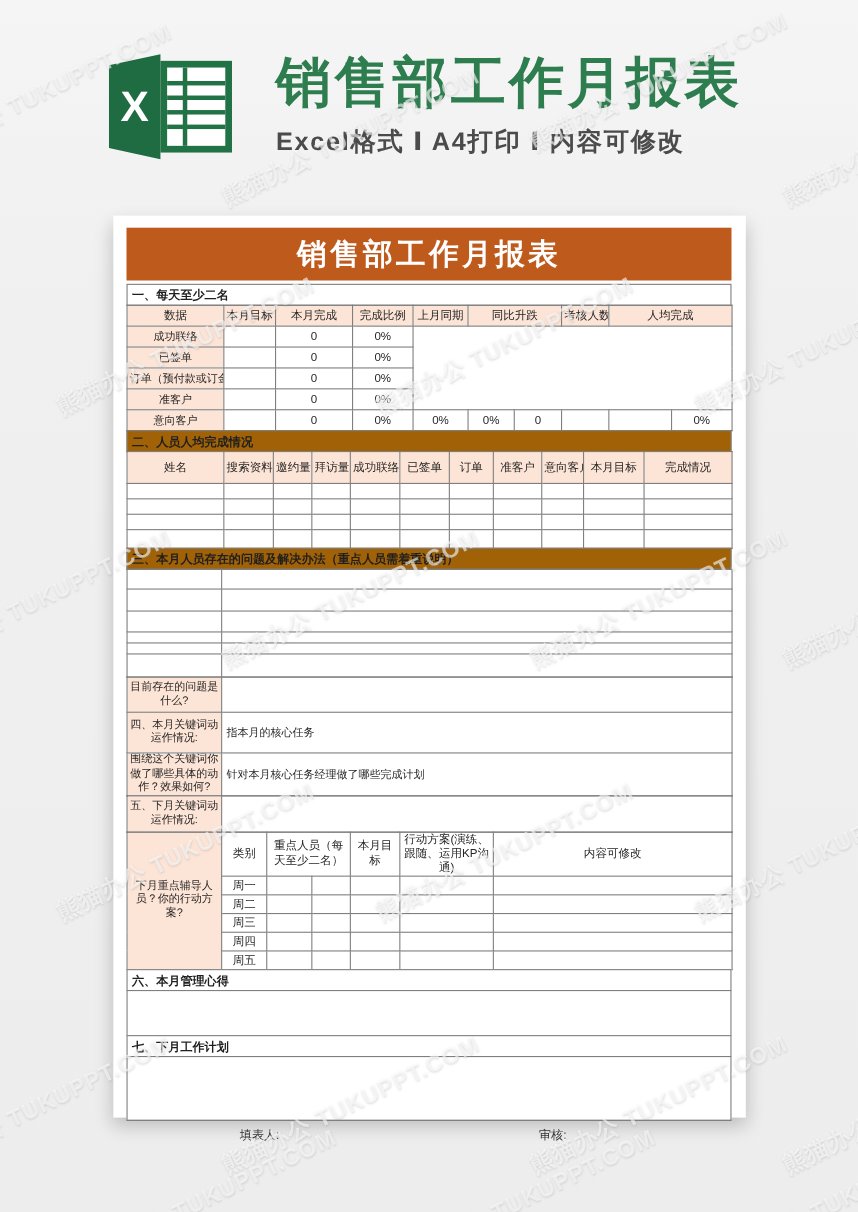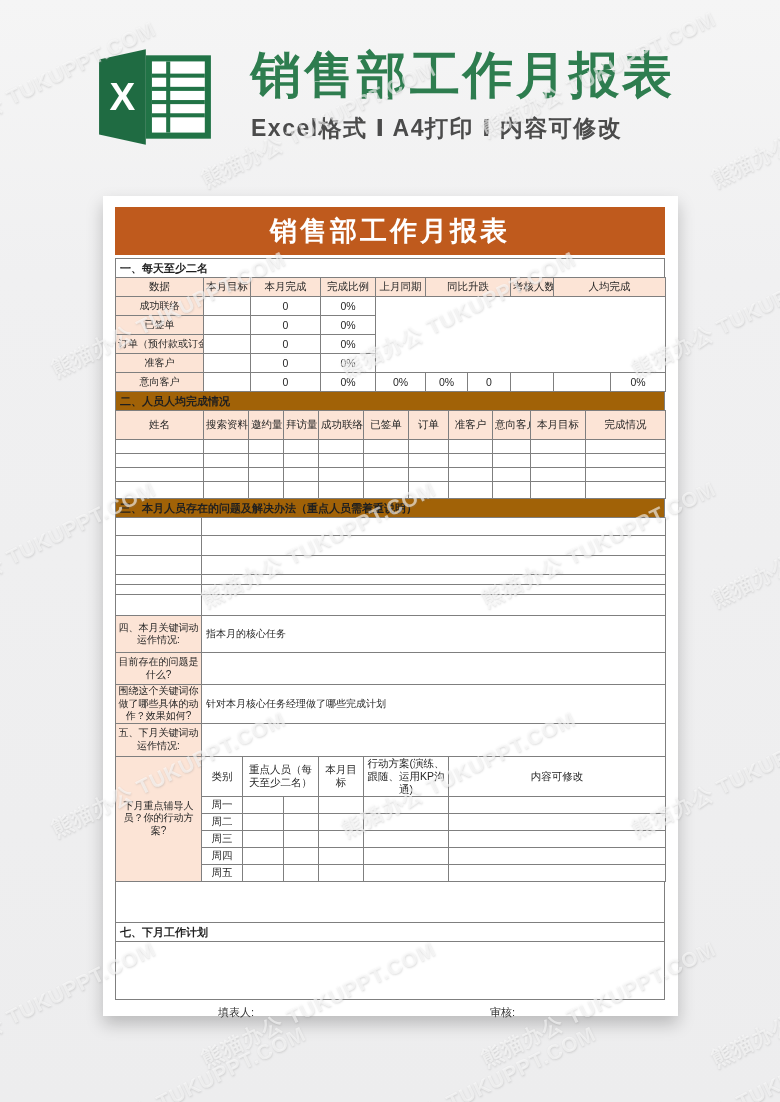--- a/index.html
+++ b/index.html
@@ -257,27 +257,27 @@
             </tr>
       </tbody>
         </table>
 
       <table class="grid">
         <colgroup>
             <col style="width:86px">
             <col style="width:464px">
           </colgroup>
         <tbody>
-            <tr style="height:37px">
+            <tr style="height:32px">
+          <td class="lab wrap">目前存在的问题是什么?</td>
+          <td class="la"></td>
+        </tr>
+        <tr style="height:37px">
           <td class="lab wrap">四、本月关键词动运作情况:</td>
           <td class="la">指本月的核心任务</td>
-        </tr>
-        <tr style="height:32px">
-          <td class="lab wrap">目前存在的问题是什么?</td>
-          <td class="la"></td>
         </tr>
         <tr style="height:35px">
           <td class="lab wrap">围绕这个关键词你做了哪些具体的动作？效果如何?</td>
           <td class="la">针对本月核心任务经理做了哪些完成计划</td>
         </tr>
       </tbody>
         </table>
 
       <table class="grid">
         <colgroup>
@@ -347,20 +347,21 @@
           <td>周五</td>
           <td></td>
               <td></td>
               <td></td>
               <td></td>
               <td></td>
         </tr>
       </tbody>
         </table>
 
+      <div class="sec-head white">六、本月管理心得</div>
       <div class="blankbox" style="height:40px"></div>
 
       <div class="sec-head white">七、下月工作计划</div>
       <div class="blankbox" style="height:57px"></div>
 
       <div class="footer">
         <span class="f1">填表人:</span>
         <span class="f2">审核:</span>
       </div>
 

